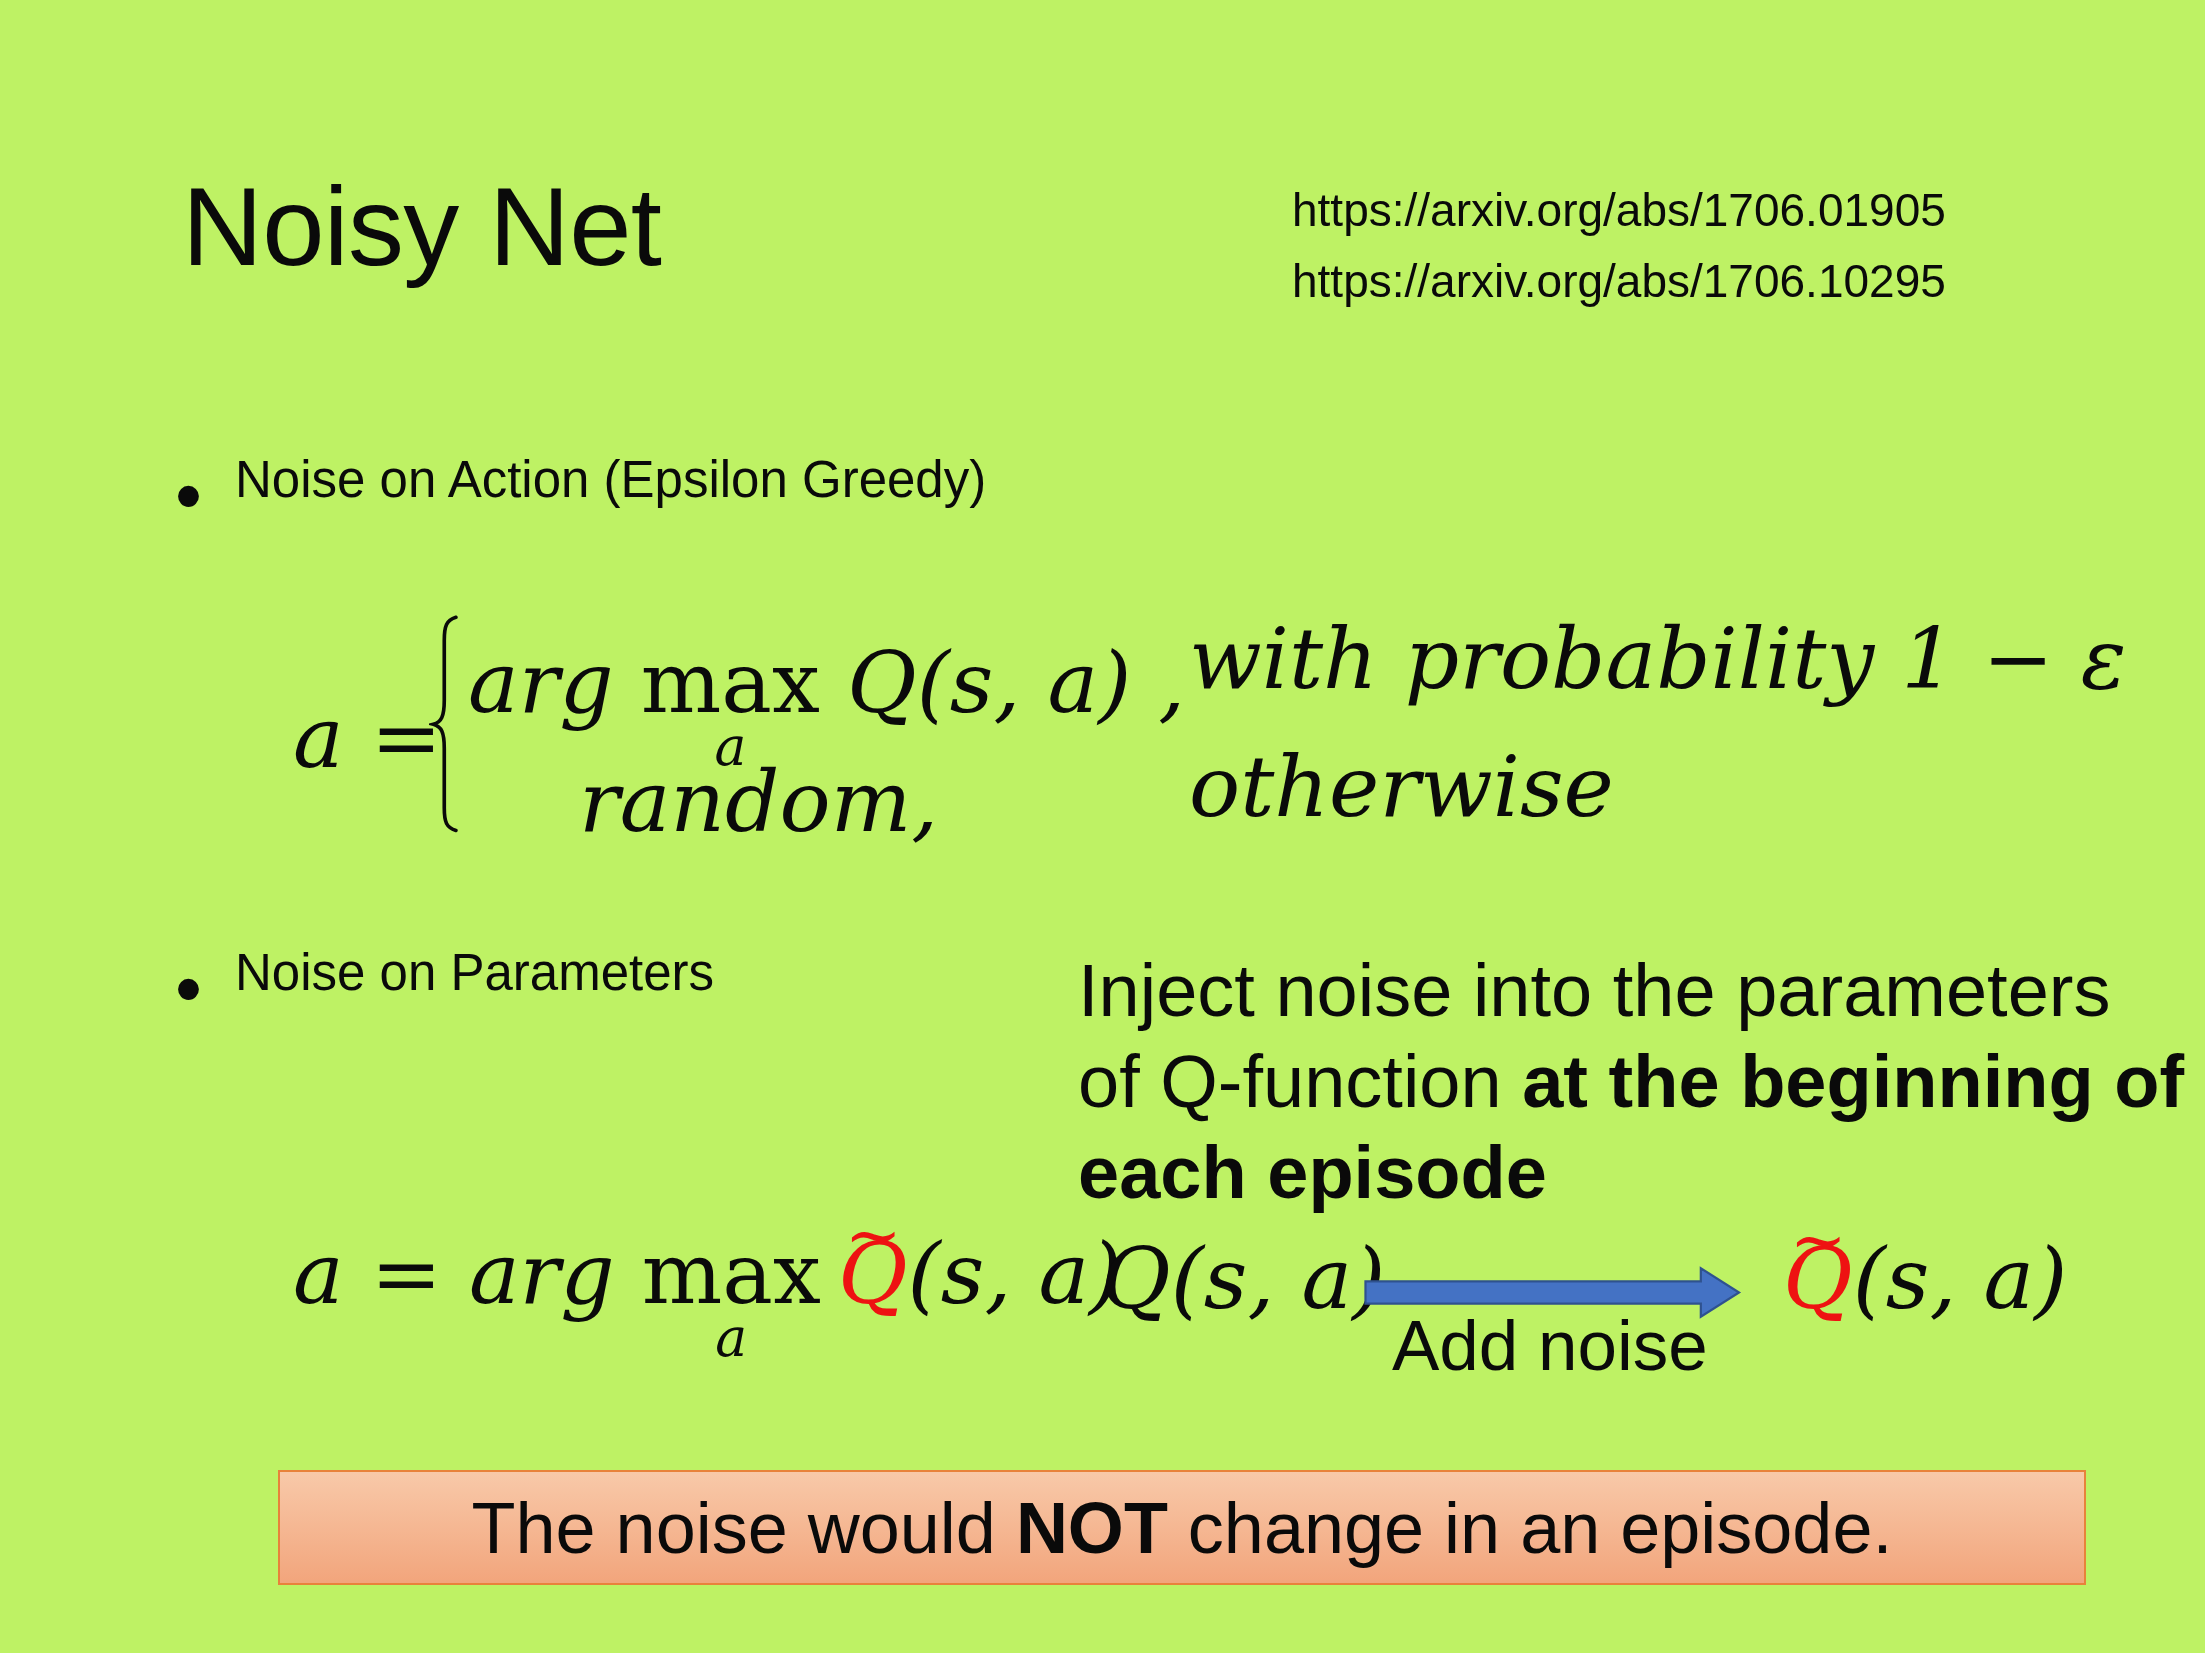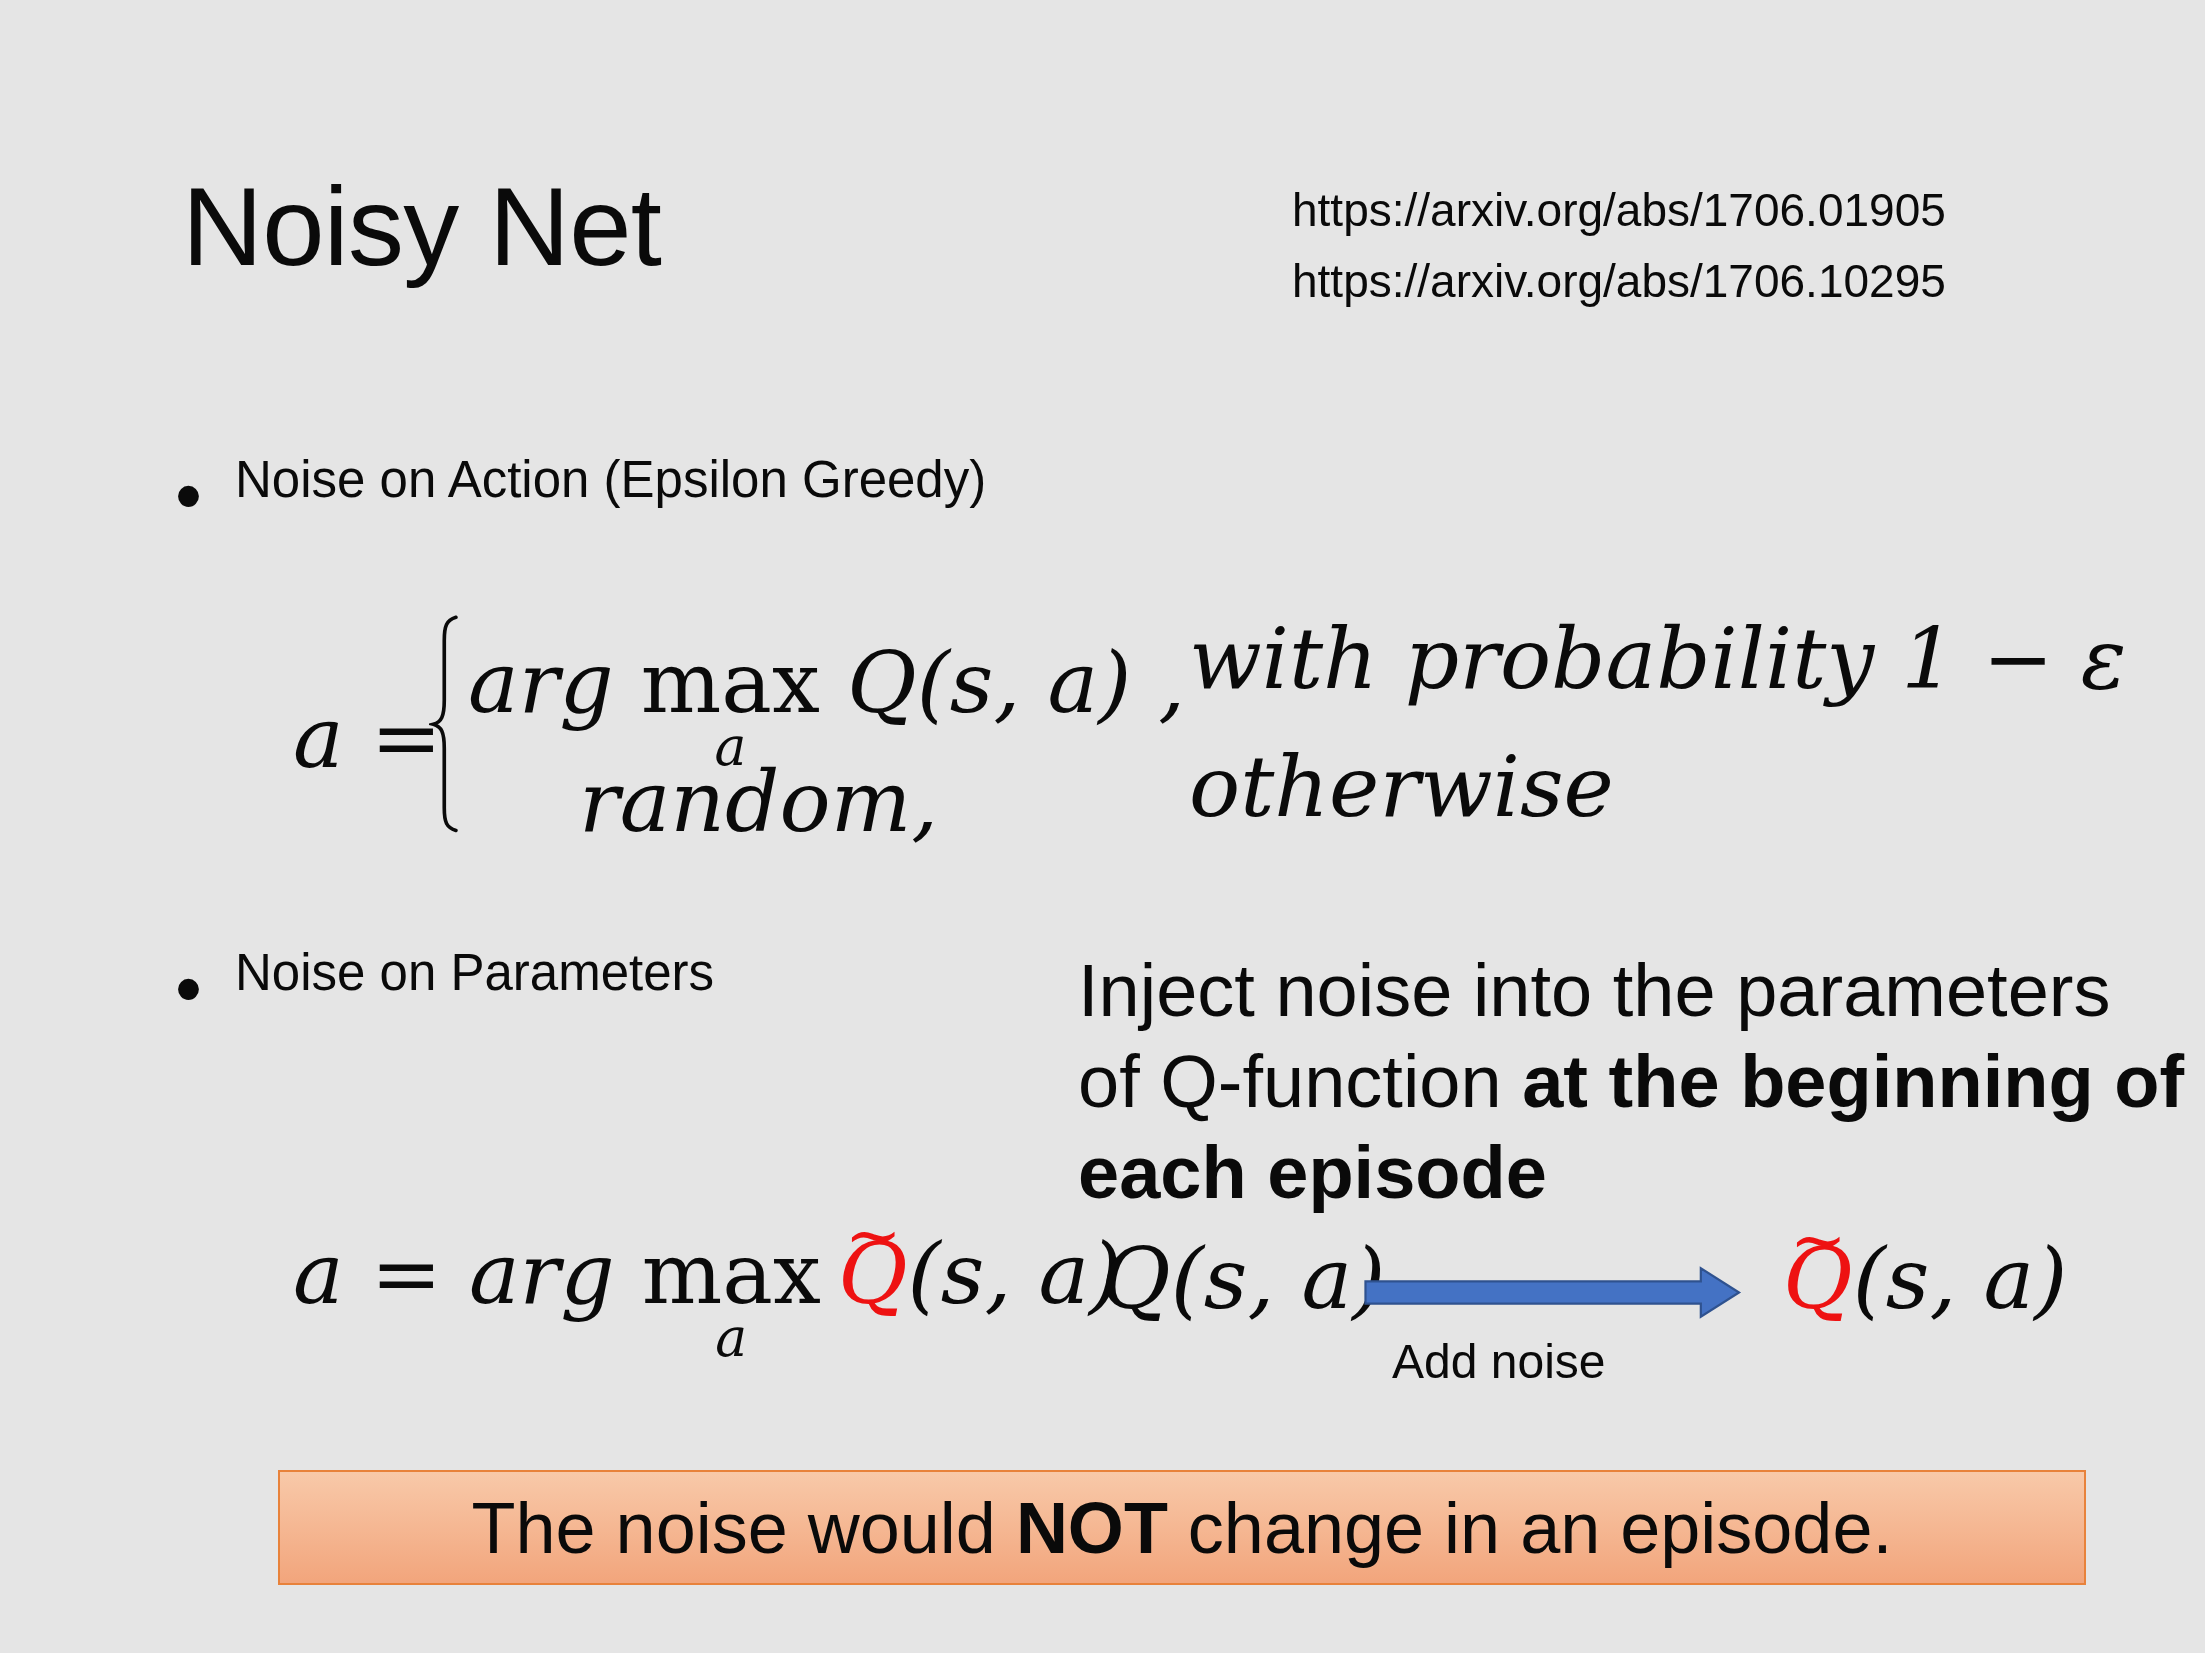--- a/index.html
+++ b/index.html
@@ -8,21 +8,21 @@
     --arrowStroke:#2f528f;
     --boxBorder:#e8823b;
     --boxTop:#f8c9a9;
     --boxBottom:#f2a57c;
     --ink:#0a0a0a;
   }
   html,body{margin:0;padding:0;background:#fff;}
   .slide{
     position:relative;
     width:2205px;height:1654px;
-    background:#e5e5e5;
+    background:#bef264;
     overflow:hidden;
     font-family:"Liberation Sans", sans-serif;
     color:var(--ink);
   }
   .abs{position:absolute;white-space:nowrap;}
 
   
   .title{left:182px;top:171px;font-size:112px;line-height:1;font-weight:400;letter-spacing:-0.7px;}
   .links{left:1292px;top:175px;font-size:46px;line-height:71px;}
 
@@ -53,21 +53,21 @@
   .inject{left:1078px;top:945px;font-size:74px;line-height:91px;white-space:nowrap;}
   .inject b{font-weight:700;}
 
   
   .f2-row{left:293px;top:1207px;}
 
   
   .dg-left{left:1101px;top:1236px;font-style:italic;}
   .dg-right{left:1783px;top:1236px;}
   .dg-arrow{left:1364px;top:1266px;}
-  .dg-label{left:1392px;top:1338px;font-size:48px;line-height:1;}
+  .dg-label{left:1392px;top:1310px;font-size:71px;line-height:1;}
 
   
   .callout{
     left:278px;top:1470px;width:1808px;height:115px;
     box-sizing:border-box;
     border:2.9px solid var(--boxBorder);
     background:linear-gradient(180deg,var(--boxTop) 0%,var(--boxBottom) 100%);
     display:flex;align-items:center;justify-content:center;
   }
   .callout-text{font-size:72px;line-height:1;white-space:nowrap;}

